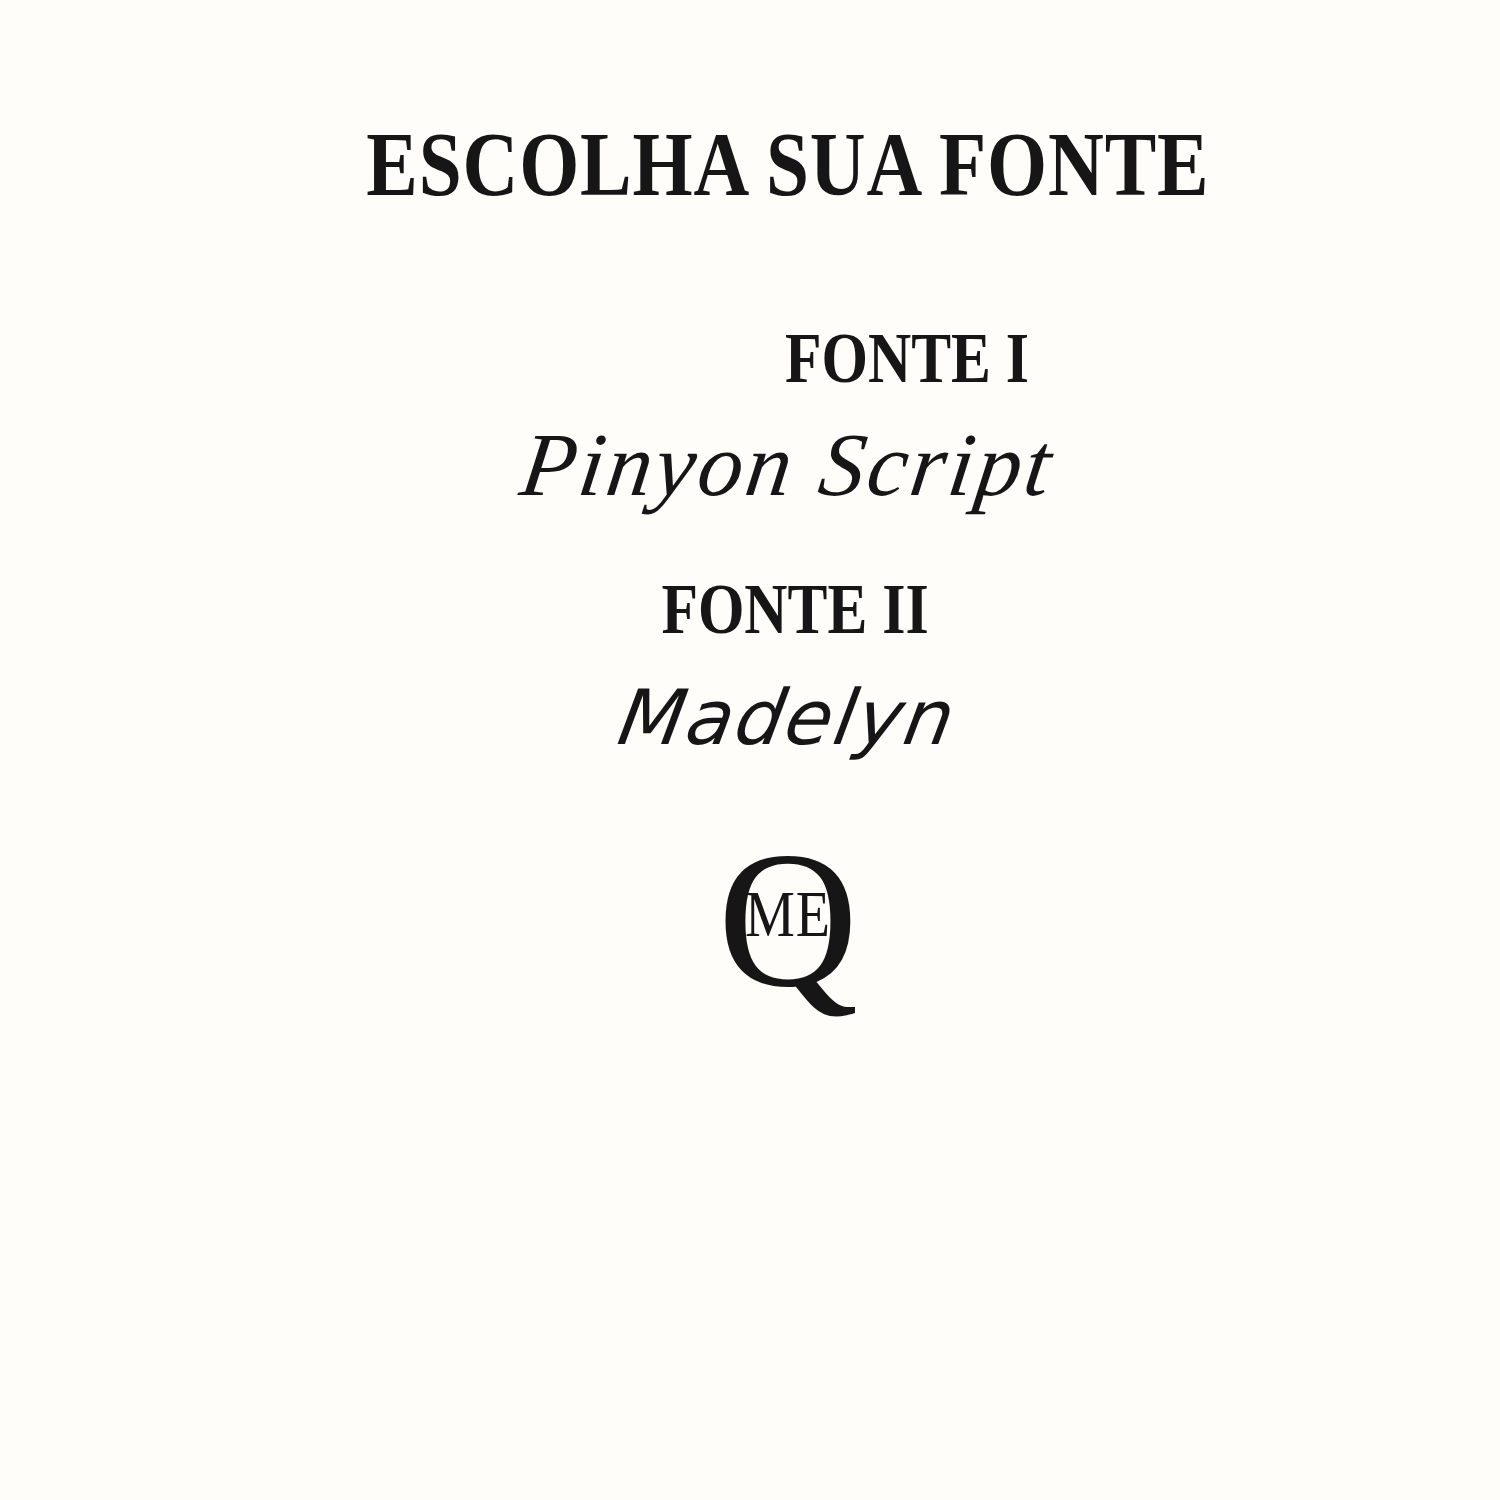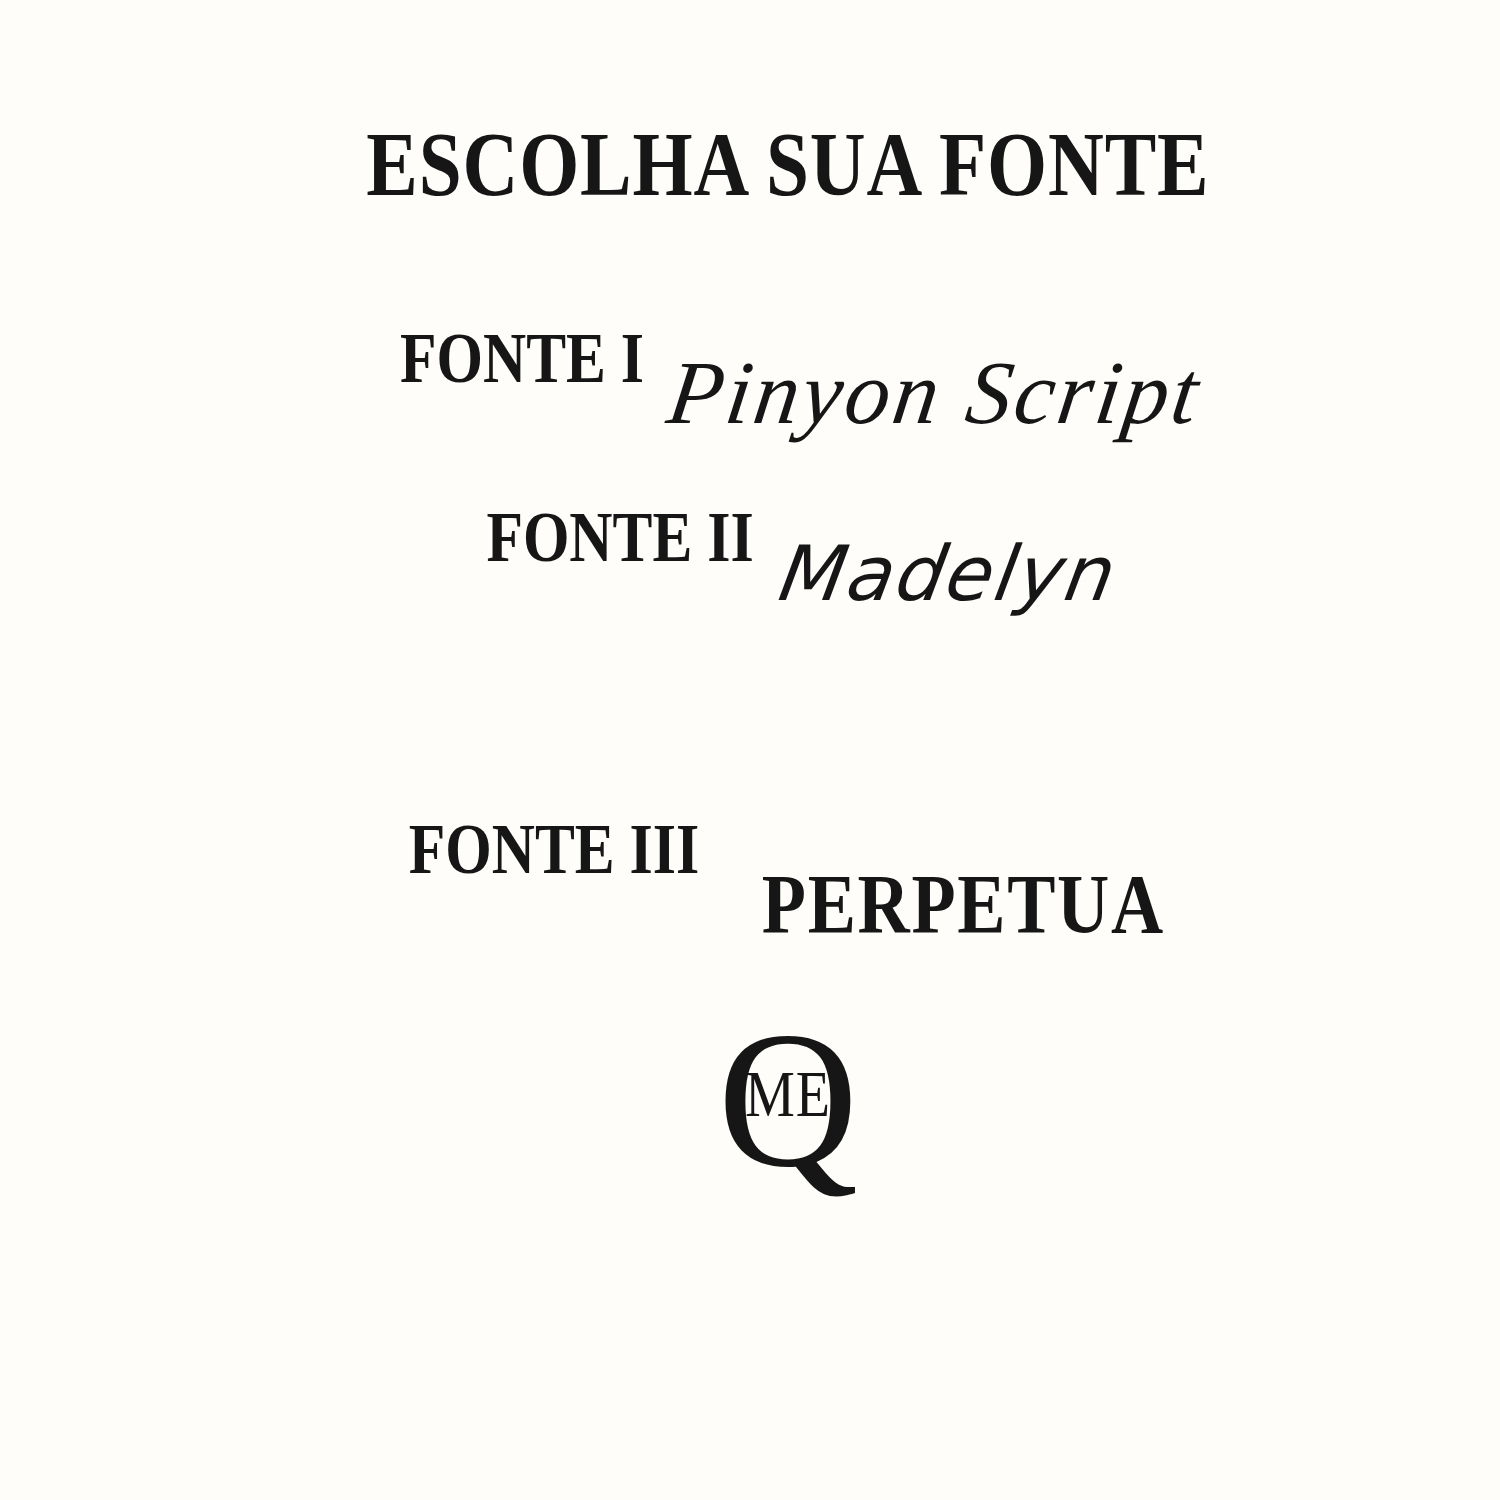--- a/index.html
+++ b/index.html
@@ -28,21 +28,22 @@
     margin: 118px 0 0 0;
     font-size: 92px;
     font-weight: bold;
     line-height: 1;
     letter-spacing: 1px;
     white-space: nowrap;
     transform: scaleX(0.84);
   }
   .font-section {
     display: flex;
-    align-items: flex-start;
+    flex-direction: column;
+    align-items: flex-end;
   }
   .font-label {
     font-size: 72px;
     font-weight: bold;
     line-height: 1;
     white-space: nowrap;
     transform: scaleX(0.83);
   }
   .section-1 { margin-top: 112px; }
   .section-2 { margin-top: 51px; }
@@ -109,24 +110,20 @@
     <section class="font-section section-1">
       <div class="font-label">FONTE I</div>
       <div class="sample-pinyon">Pinyon Script</div>
     </section>
 
     <section class="font-section section-2">
       <div class="font-label">FONTE II</div>
       <div class="sample-madelyn">Madelyn</div>
     </section>
 
-    <section class="font-section section-3">
-      <div class="font-label">FONTE III</div>
-      <div class="sample-perpetua">PERPETUA</div>
-    </section>
 
     <div class="logo">
       <span class="logo-q">Q</span>
       <span class="logo-me">ME</span>
     </div>
 
   </div>
 </div>
 
 </body></html>

